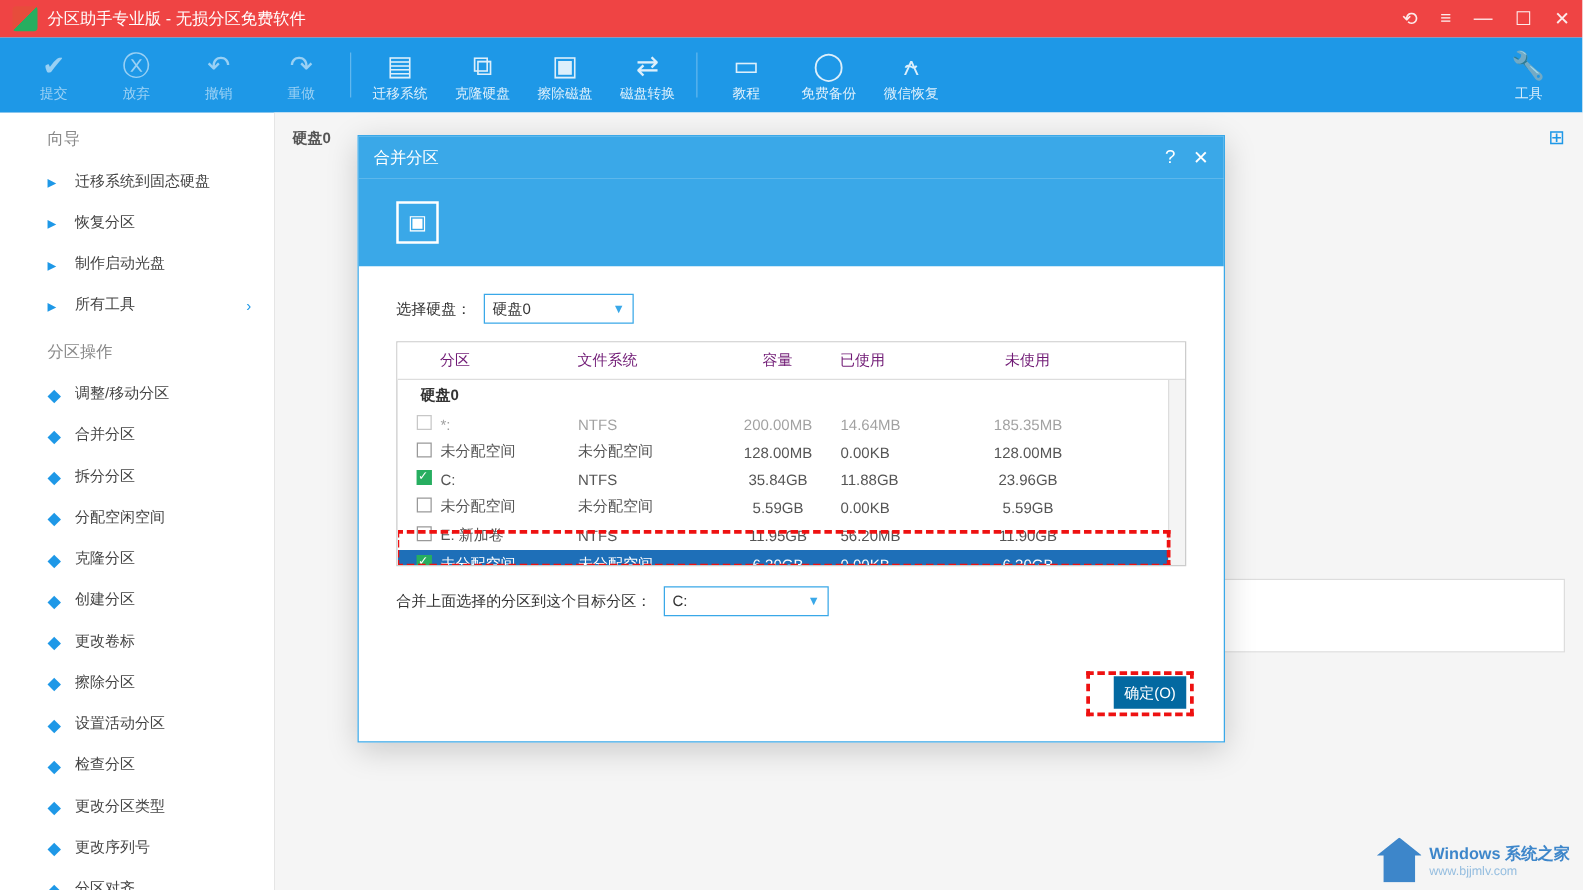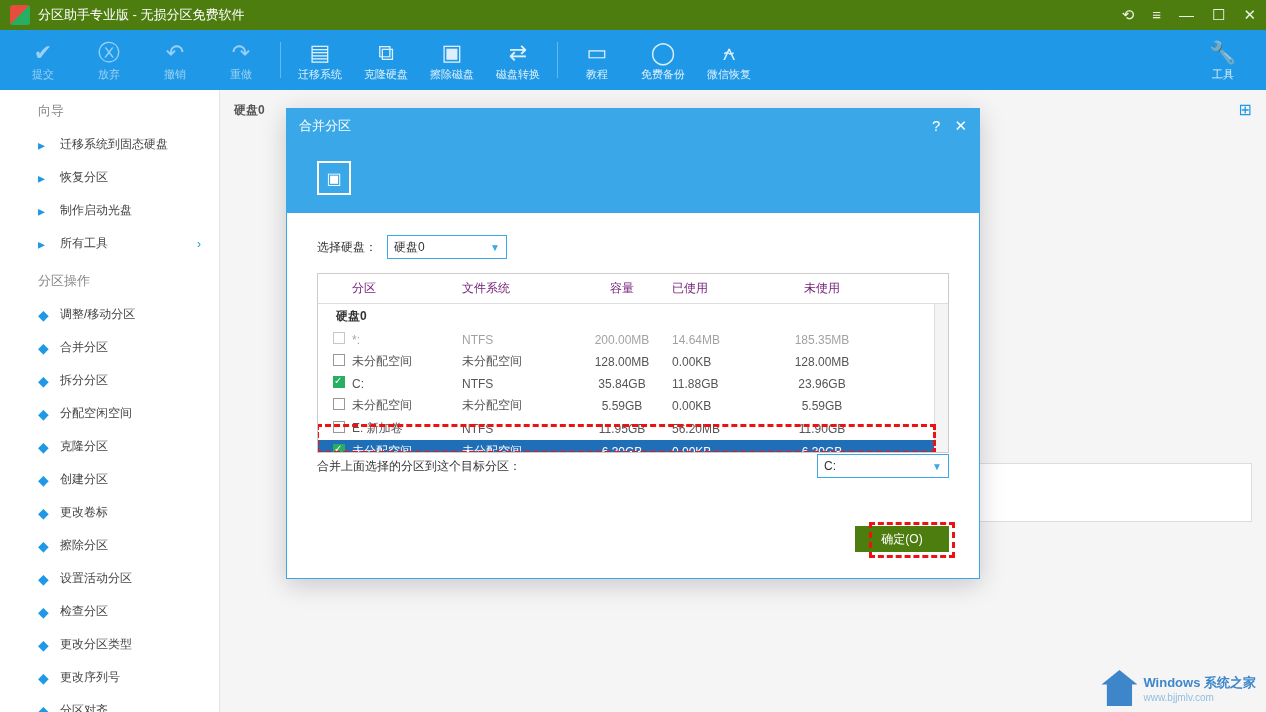--- a/index.html
+++ b/index.html
@@ -1,18 +1,18 @@
 <!DOCTYPE html>
 <html><head>
 <meta charset="utf-8">
 <style>
 * { margin: 0; padding: 0; box-sizing: border-box; font-family: "Microsoft YaHei", Arial, sans-serif; }
 body { width: 1266px; height: 712px; background: #f5f5f5; overflow: hidden; position: relative; }
 
-.titlebar { height: 30px; background: #4d7c0f; display: flex; align-items: center; padding: 0 10px; color: #fff; font-size: 13px; }
+.titlebar { height: 30px; background: #ef4444; display: flex; align-items: center; padding: 0 10px; color: #fff; font-size: 13px; }
 .titlebar .logo { width: 20px; height: 20px; background: linear-gradient(135deg, #e74c3c 50%, #27ae60 50%); border-radius: 3px; margin-right: 8px; }
 .titlebar .winctrl { margin-left: auto; display: flex; gap: 18px; font-size: 15px; }
 .titlebar .winctrl span { cursor: pointer; opacity: .9; }
 
 .toolbar { height: 60px; background: #1e98e7; display: flex; align-items: center; padding: 0 10px; color: #fff; font-size: 11px; }
 .toolbar .tbtn { width: 66px; text-align: center; cursor: pointer; opacity: .85; }
 .toolbar .tbtn.disabled { opacity: .55; }
 .toolbar .tbtn .ic { font-size: 22px; height: 28px; line-height: 28px; }
 .toolbar .sep { width: 1px; height: 36px; background: rgba(255,255,255,.3); margin: 0 6px; }
 .toolbar .spacer { flex: 1; }
@@ -65,21 +65,21 @@
 .ck { width: 12px; height: 12px; border: 1px solid #999; display: inline-block; background: #fff; }
 .ck.on { background: #27ae60; position: relative; border-color: #27ae60; }
 .ck.on:after { content: "✓"; position: absolute; color: #fff; font-size: 10px; left: 0; top: -2px; }
 .trow.sel .ck { border-color: #fff; }
 .trow.sel .ck.on { background: #27ae60; border-color: #27ae60; }
 .scroll-handle { position: absolute; right: 0; top: 0; width: 14px; height: 100%; background: #f4f4f4; border-left: 1px solid #ddd; }
 
 .hl-red { position: absolute; border: 3px dashed #e11; pointer-events: none; }
 
 .dlg-footer { display: flex; justify-content: flex-end; padding: 16px 30px 26px; position: relative; }
-.btn-ok { width: 94px; height: 26px; background: #4d7c0f; color: #fff; border: none; font-size: 12px; cursor: pointer; }
+.btn-ok { width: 58px; height: 26px; background: #0369a1; color: #fff; border: none; font-size: 12px; cursor: pointer; }
 </style>
 </head>
 <body>
 
 <div class="titlebar">
   <div class="logo"></div>
   <span>分区助手专业版 - 无损分区免费软件</span>
   <div class="winctrl">
     <span>⟲</span>
     <span>≡</span>
@@ -320,21 +320,21 @@
                 <div class="col-cp">6.30GB</div>
                 <div class="col-us">0.00KB</div>
                 <div class="col-fr">6.30GB</div>
               </div>
             </div>
           <div class="scroll-handle"></div>
           <div class="hl-red" style="left:-2px; right:12px; bottom:-2px; height:30px;"></div>
         </div>
       </div>
 
-      <div class="dlg-row" style="margin-top:1px; justify-content:space-between;">
+      <div class="dlg-row" style="margin-top:16px; ">
         <label>合并上面选择的分区到这个目标分区：</label>
         <div class="combo wide">
           <span>C:</span>
             <span class="arrow">▼</span>
         </div>
       </div>
     </div>
     <div class="dlg-footer">
       <button class="btn-ok">确定(O)</button>
       <div class="hl-red" style="right:24px; bottom:20px; width:86px; height:36px;"></div>

